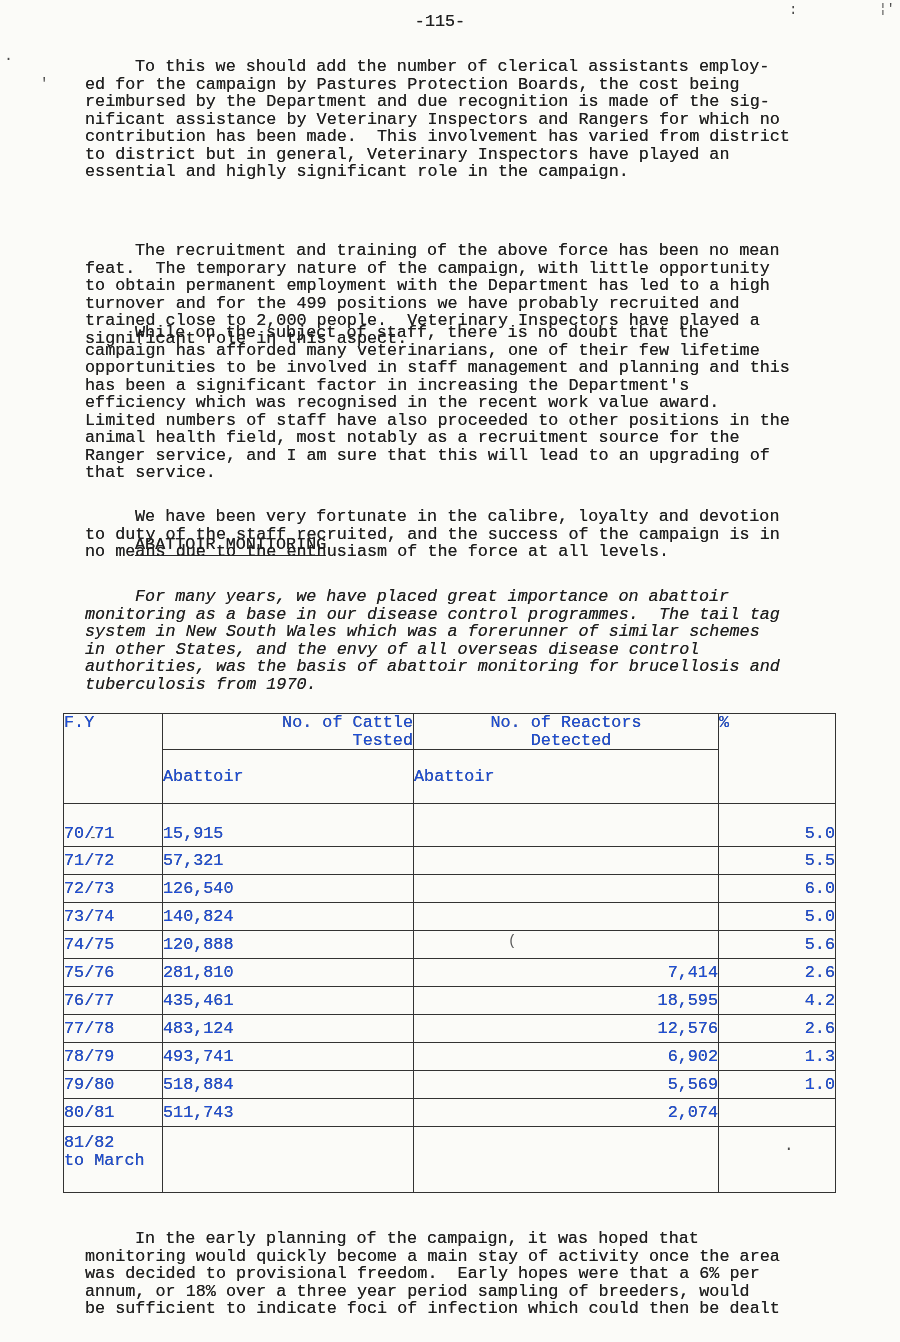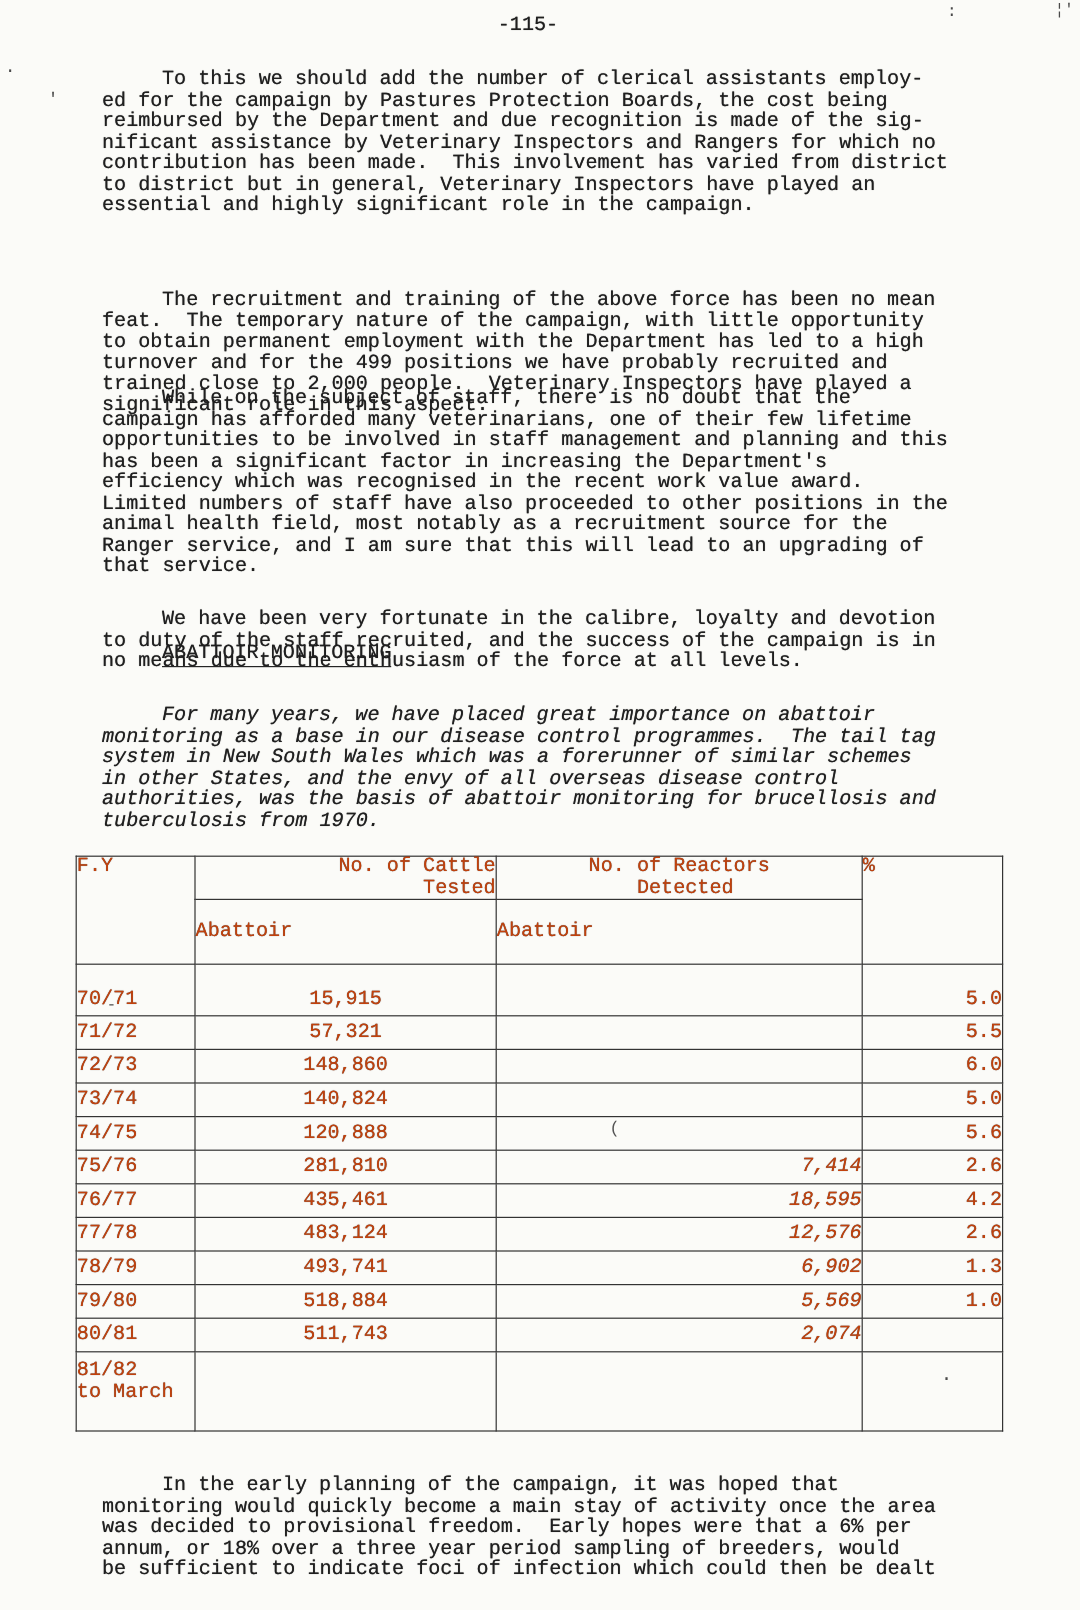--- a/index.html
+++ b/index.html
@@ -13,34 +13,34 @@
   .page-number{position:absolute;top:13px;left:0;width:900px;text-align:center;transform:translateX(-10px);}
   .para{position:absolute;left:85px;white-space:pre;text-indent:50px;}
   .section-heading{position:absolute;left:135px;top:536px;}
   .section-heading span{display:inline-block;border-bottom:1.7px solid #242424;padding-bottom:1px;}
   table.monitor{
     position:absolute;left:63px;top:713px;width:772px;
     border-collapse:collapse;table-layout:fixed;
   }
   table.monitor th,table.monitor td{
     border:1.7px solid #333;font-weight:normal;padding:0;
-    font-size:16.8px;line-height:17.5px;color:#c2410c;
+    font-size:16.8px;line-height:17.5px;color:#1d4ed8;
   }
   th.h-fy{vertical-align:top;text-align:left;padding:31px 0 0 14px;height:57px;}
   th.h-cattle{vertical-align:top;text-align:right;padding:13px 0 0 69px;white-space:pre;}
   th.h-reactors{vertical-align:top;text-align:center;padding:13px 0 0 92px;white-space:pre;}
   th.h-pct{vertical-align:top;text-align:left;padding:31px 0 0 69px;}
   th.h-sub-cattle{height:53px;vertical-align:middle;text-align:left;padding-left:69px;}
   th.h-sub-reactors{height:53px;vertical-align:middle;text-align:left;padding-left:92px;}
   tbody td{height:27px;vertical-align:middle;}
   tbody tr:first-child td{height:38px;vertical-align:bottom;padding-bottom:4px;}
   tbody tr:last-child td{height:58px;vertical-align:top;padding-top:7px;}
   td.c1{text-align:left;padding-left:14px;white-space:pre-line;}
-  td.c2{text-align:center;padding-right:107px;}
-  td.c3{text-align:right;padding-right:155px;font-style:italic;}
+  td.c2{text-align:left;padding-right:107px;}
+  td.c3{text-align:right;padding-right:155px;}
   td.c4{text-align:right;padding-left:49px;}
   .artifact{position:absolute;color:#4a4a4a;}
 </style>
 </head>
 <body>
 
 <div class="page-number ink">-115-</div>
 
 <div class="para ink" style="top:58px;">To this we should add the number of clerical assistants employ-
 ed for the campaign by Pastures Protection Boards, the cost being
@@ -107,21 +107,21 @@
       <td class="c4">5.0</td>
     </tr>
       <tr>
       <td class="c1">71/72</td>
       <td class="c2">57,321</td>
       <td class="c3"></td>
       <td class="c4">5.5</td>
     </tr>
       <tr>
       <td class="c1">72/73</td>
-      <td class="c2">148,860</td>
+      <td class="c2">126,540</td>
       <td class="c3"></td>
       <td class="c4">6.0</td>
     </tr>
       <tr>
       <td class="c1">73/74</td>
       <td class="c2">140,824</td>
       <td class="c3"></td>
       <td class="c4">5.0</td>
     </tr>
       <tr>

